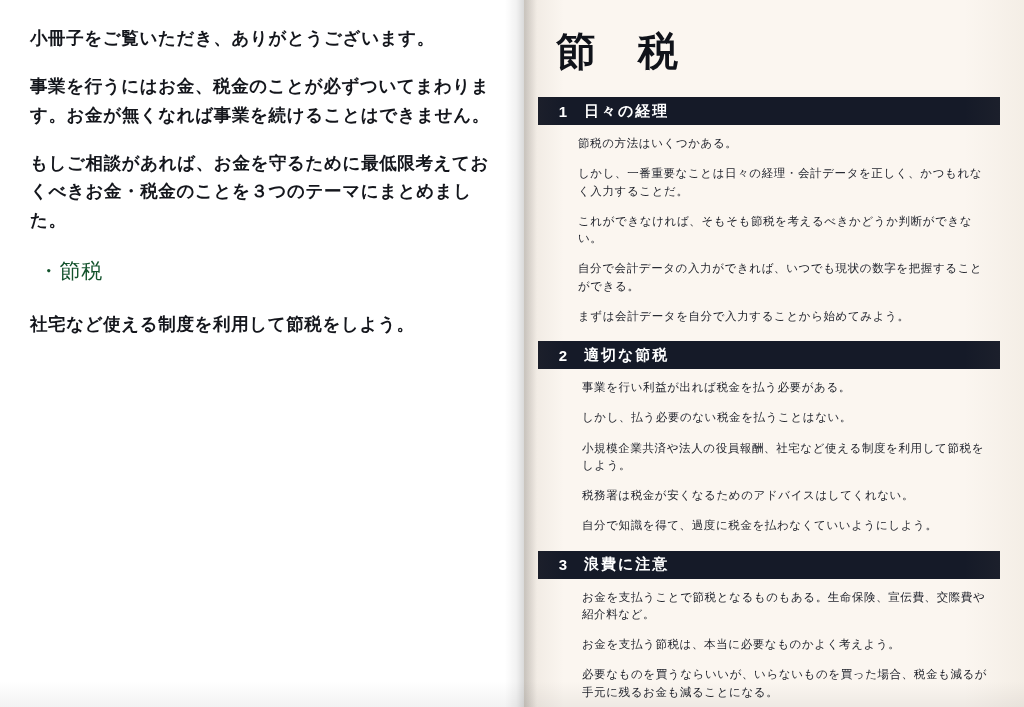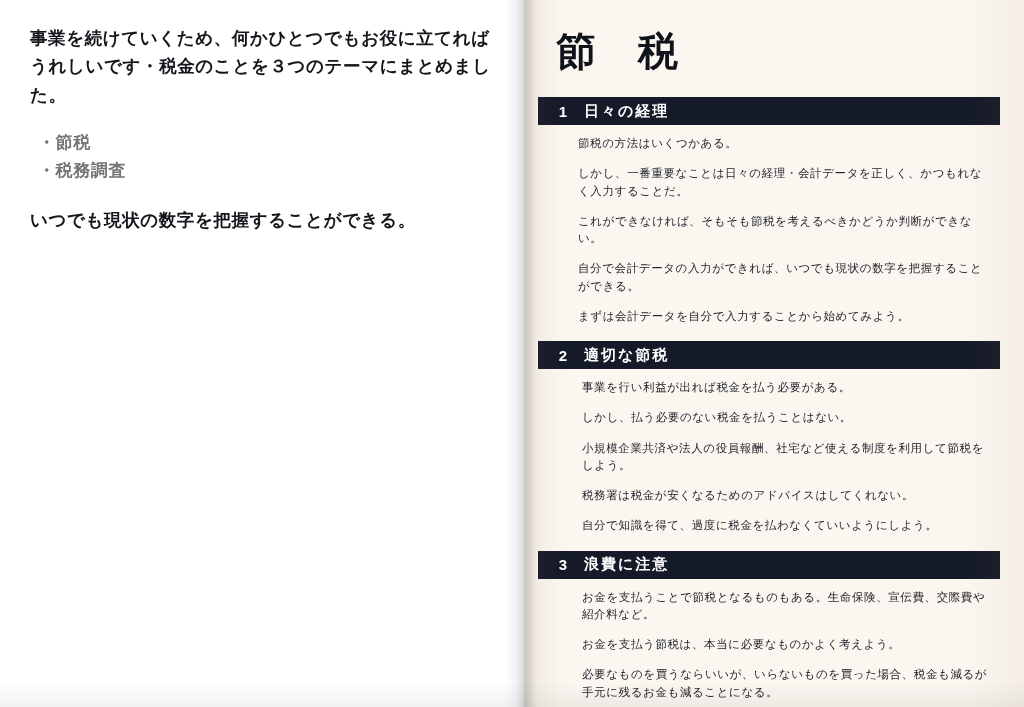--- a/index.html
+++ b/index.html
@@ -33,25 +33,25 @@
     line-height: 1.62;
     letter-spacing: 0.6px;
     color: #14161c;
     font-weight: 700;
   }
   .left-page .bullets {
     margin: 0 0 22px 0;
   }
   .left-page .bullets li {
     list-style: none;
-    font-size: 17px;
+    font-size: 21px;
     line-height: 1.62;
     letter-spacing: 0.6px;
-    color: #737373;
-    font-weight: 700;
+    color: #14532d;
+    font-weight: 400;
   }
   .left-page ul {
     margin: 0 0 22px 0;
     padding: 0 0 0 8px;
   }
 
   
   .spine {
     position: absolute;
     left: 505px;
@@ -150,28 +150,29 @@
     pointer-events: none;
     background: linear-gradient(to top, rgba(0,0,0,0.05), rgba(0,0,0,0));
   }
 </style>
 </head>
 <body>
 
 <div class="page">
 
   <div class="left-page">
-    <p>事業を続けていくため、何かひとつでもお役に立てればうれしいです・税金のことを３つのテーマにまとめました。</p>
+    <p>小冊子をご覧いただき、ありがとうございます。</p>
+    <p>事業を行うにはお金、税金のことが必ずついてまわります。お金が無くなれば事業を続けることはできません。</p>
+    <p>もしご相談があれば、お金を守るために最低限考えておくべきお金・税金のことを３つのテーマにまとめました。</p>
 
     <ul class="bullets">
       <li>・節税</li>
-      <li>・税務調査</li>
     </ul>
 
-    <p>いつでも現状の数字を把握することができる。</p>
+    <p>社宅など使える制度を利用して節税をしよう。</p>
   </div>
 
   <div class="right-page">
     <div class="title">節 税</div>
 
     <div class="sec1">
       <div class="section-bar">
         <span class="num">1</span>
         <span class="label">日々の経理</span>
       </div>

